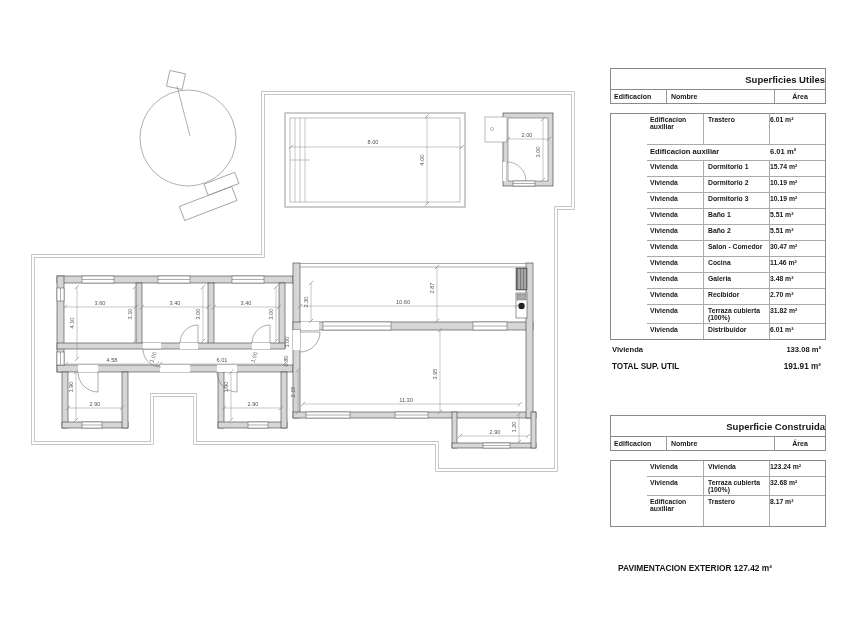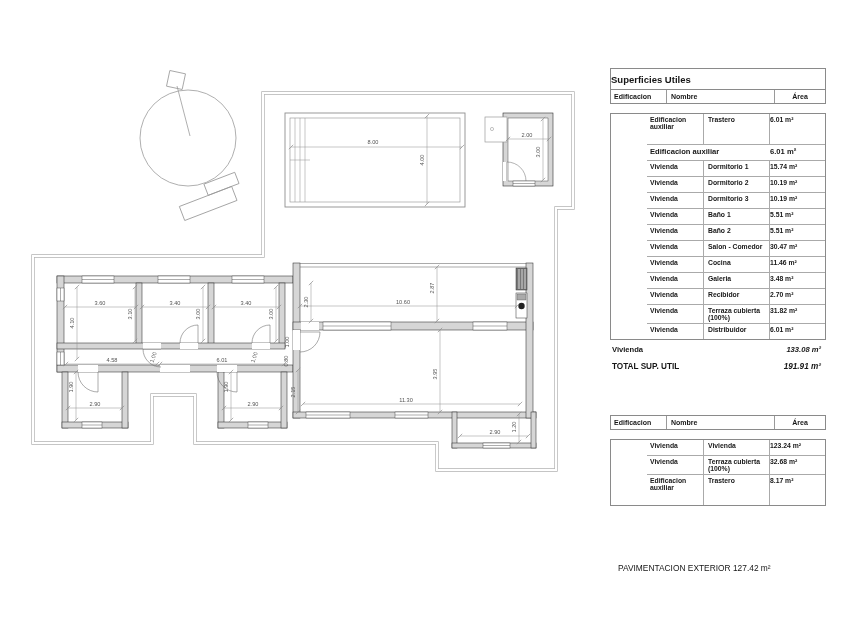--- a/index.html
+++ b/index.html
@@ -3,41 +3,41 @@
 <meta charset="utf-8">
 <style>
   html,body{margin:0;padding:0;background:#fff;}
   #stage{position:relative;width:851px;height:625px;background:#fff;overflow:hidden;
          font-family:"Liberation Sans", sans-serif;color:#111;}
   #plan-svg{position:absolute;left:0;top:0;}
   .dim{font-family:"Liberation Sans", sans-serif;font-size:5.6px;fill:#555;}
 
   .tbl{position:absolute;left:610px;width:216px;font-weight:bold;color:#161616;}
   .tbox{border:1px solid #8a8a8a;}
-  .ttitle{text-align:left;font-size:9.5px;padding:5px 0 4px 0;border-bottom:1px solid #8a8a8a;}
+  .ttitle{text-align:right;font-size:9.5px;padding:5px 0 4px 0;border-bottom:1px solid #8a8a8a;}
   .thead{display:flex;font-size:7px;}
   .thead .c1{width:52px;padding:3px 0 3px 3px;border-right:1px solid #9a9a9a;}
   .thead .c2{flex:1;padding:3px 0 3px 4px;border-right:1px solid #9a9a9a;}
   .thead .c3{width:50px;padding:3px 0;text-align:center;}
   .tgrid{border:1px solid #8a8a8a;margin-top:9px;padding-left:36px;}
   .trow{display:flex;border-bottom:1px solid #aaa;min-height:15px;font-size:6.8px;align-items:stretch;}
   .trow:last-child{border-bottom:none;}
   .trow .c1{width:52px;padding:2px 1px 2px 3px;border-right:1px solid #aaa;}
   .trow .c2{flex:1;padding:2px 1px 2px 4px;border-right:1px solid #aaa;}
   .trow .c3{width:50px;padding:2px 5px 2px 0;text-align:left;}
   .trow.tall{min-height:30px;}
   .trow.subtotal{font-size:7.6px;}
   .trow.subtotal .c1{flex:1;width:auto;border-right:none;}
   .totals{margin-top:3px;}
   .totals .trow{border:none;justify-content:space-between;min-height:14px;}
   .totals .tl{padding:2px 0 0 2px;}
-  .totals .tv{padding:2px 5px 0 0;font-style:italic;}
+  .totals .tv{padding:2px 5px 0 0;}
   .totals .trow.sub{font-size:7.6px;}
   .totals .trow.grand{font-size:8.2px;padding-top:3px;}
-  #pavimentacion{position:absolute;left:618px;top:563px;font-size:8.4px;font-weight:normal;color:#161616;}
+  #pavimentacion{position:absolute;left:618px;top:563px;font-size:8.4px;font-weight:bold;color:#161616;}
 </style>
 </head>
 <body>
 
 <div id="stage">
 
   <svg id="plan-svg" width="851" height="625" viewBox="0 0 851 625">
 
     <g>
       <polygon points="263,93 573,93 573,208 556,208 556,470 437,470 437,443 195,443 195,395 152,395 152,443 33,443 33,256 263,256" fill="none" stroke="#b3b3b3" stroke-width="3.4"></polygon>
@@ -376,20 +376,21 @@
 
         <div class="trow grand">
           <span class="tl">TOTAL SUP. UTIL</span>
           <span class="tv">191.91 m²</span>
         </div>
       </div>
   </div>
 
   <div class="tbl" style="top:415px">
     <div class="tbox">
+      <div class="ttitle">Superficie Construida</div>
       <div class="thead">
         <div class="c1">Edificacion</div>
         <div class="c2">Nombre</div>
         <div class="c3">Área</div>
       </div>
     </div>
     <div class="tgrid">
 
         <div class="trow">
           <div class="c1">Vivienda</div>

